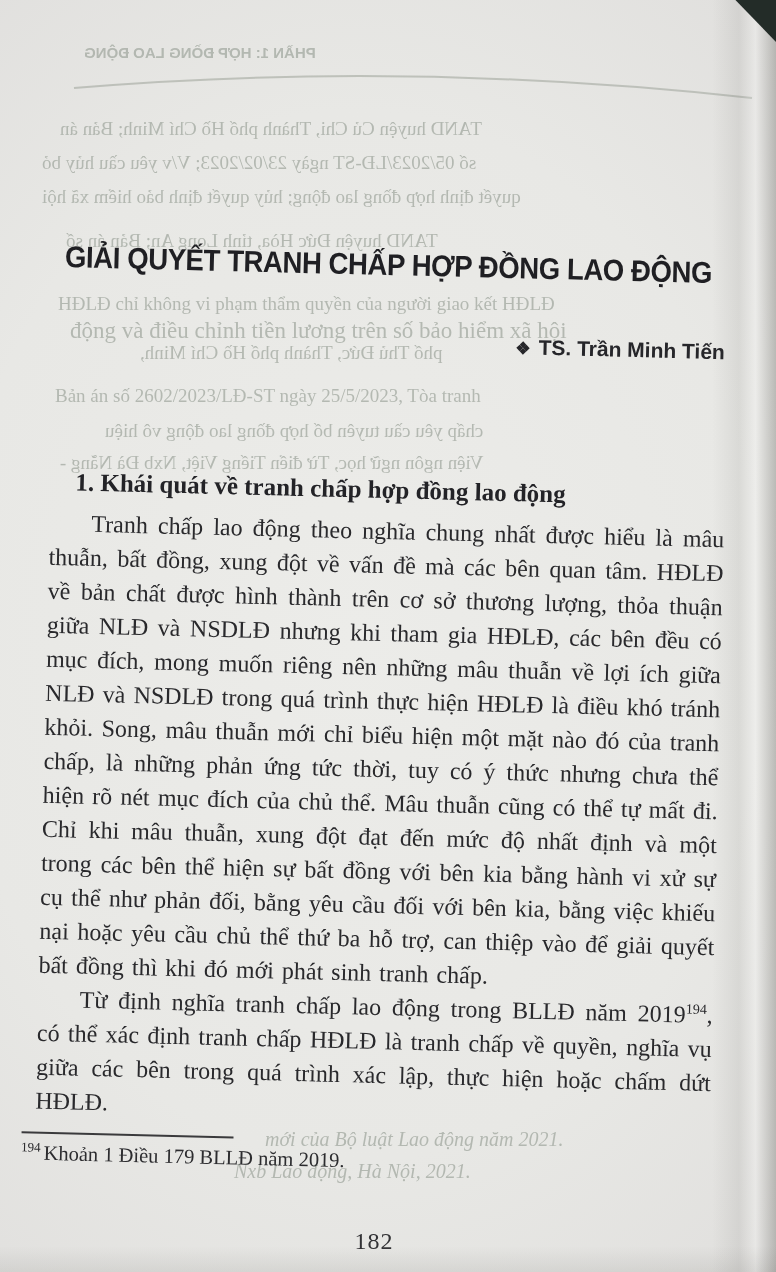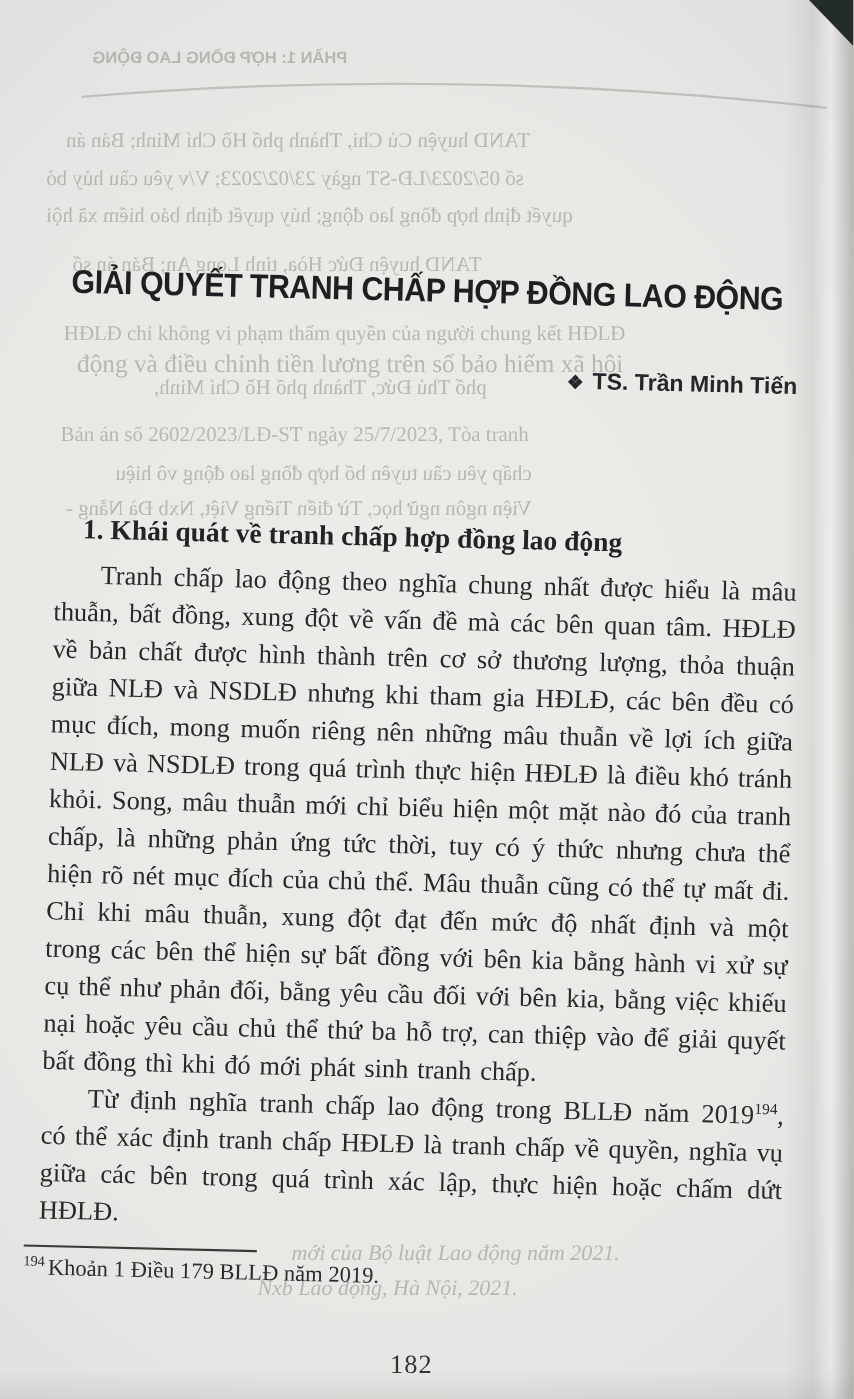--- a/index.html
+++ b/index.html
@@ -50,24 +50,24 @@
 
   <div>
     <div class="bleed sans mirror" style="left:84px;top:44px;font-size:15px;">PHẦN 1: HỢP ĐỒNG LAO ĐỘNG</div>
     <svg class="arc" width="690" height="50">
       <path d="M 6 24 Q 340 -4 684 34" fill="none" stroke="#b6bab3" stroke-width="2" opacity="0.85"></path>
     </svg>
     <div class="bleed mirror" style="left:60px;top:118px;font-size:19px;">TAND huyện Củ Chi, Thành phố Hồ Chí Minh; Bản án</div>
     <div class="bleed mirror" style="left:42px;top:152px;font-size:19px;">số 05/2023/LĐ-ST ngày 23/02/2023; V/v yêu cầu hủy bỏ</div>
     <div class="bleed mirror" style="left:42px;top:186px;font-size:19px;">quyết định hợp đồng lao động; hủy quyết định bảo hiểm xã hội</div>
     <div class="bleed mirror" style="left:66px;top:230px;font-size:19px;">TAND huyện Đức Hòa, tỉnh Long An; Bản án số</div>
-    <div class="bleed" style="left:58px;top:293px;font-size:19px;">HĐLĐ chỉ không vi phạm thẩm quyền của người chung kết HĐLĐ</div>
+    <div class="bleed" style="left:58px;top:293px;font-size:19px;">HĐLĐ chỉ không vi phạm thẩm quyền của người giao kết HĐLĐ</div>
     <div class="bleed" style="left:70px;top:318px;font-size:23px;">động và điều chỉnh tiền lương trên số bảo hiểm xã hội</div>
     <div class="bleed mirror" style="left:140px;top:342px;font-size:19px;">phố Thủ Đức, Thành phố Hồ Chí Minh,</div>
-    <div class="bleed" style="left:55px;top:385px;font-size:19px;">Bản án số 2602/2023/LĐ-ST ngày 25/7/2023, Tòa tranh</div>
+    <div class="bleed" style="left:55px;top:385px;font-size:19px;">Bản án số 2602/2023/LĐ-ST ngày 25/5/2023, Tòa tranh</div>
     <div class="bleed mirror" style="left:105px;top:420px;font-size:19px;">chấp yêu cầu tuyên bố hợp đồng lao động vô hiệu</div>
     <div class="bleed mirror" style="left:60px;top:452px;font-size:19px;">Viện ngôn ngữ học, Từ điển Tiếng Việt, Nxb Đà Nẵng -</div>
     <div class="bleed it" style="left:265px;top:1128px;font-size:20px;">mới của Bộ luật Lao động năm 2021.</div>
     <div class="bleed it" style="left:234px;top:1160px;font-size:20px;">Nxb Lao động, Hà Nội, 2021.</div>
   </div>
 
   <div class="content">
     <div class="title">
       <span>GIẢI QUYẾT TRANH CHẤP HỢP ĐỒNG LAO ĐỘNG</span>
     </div>

